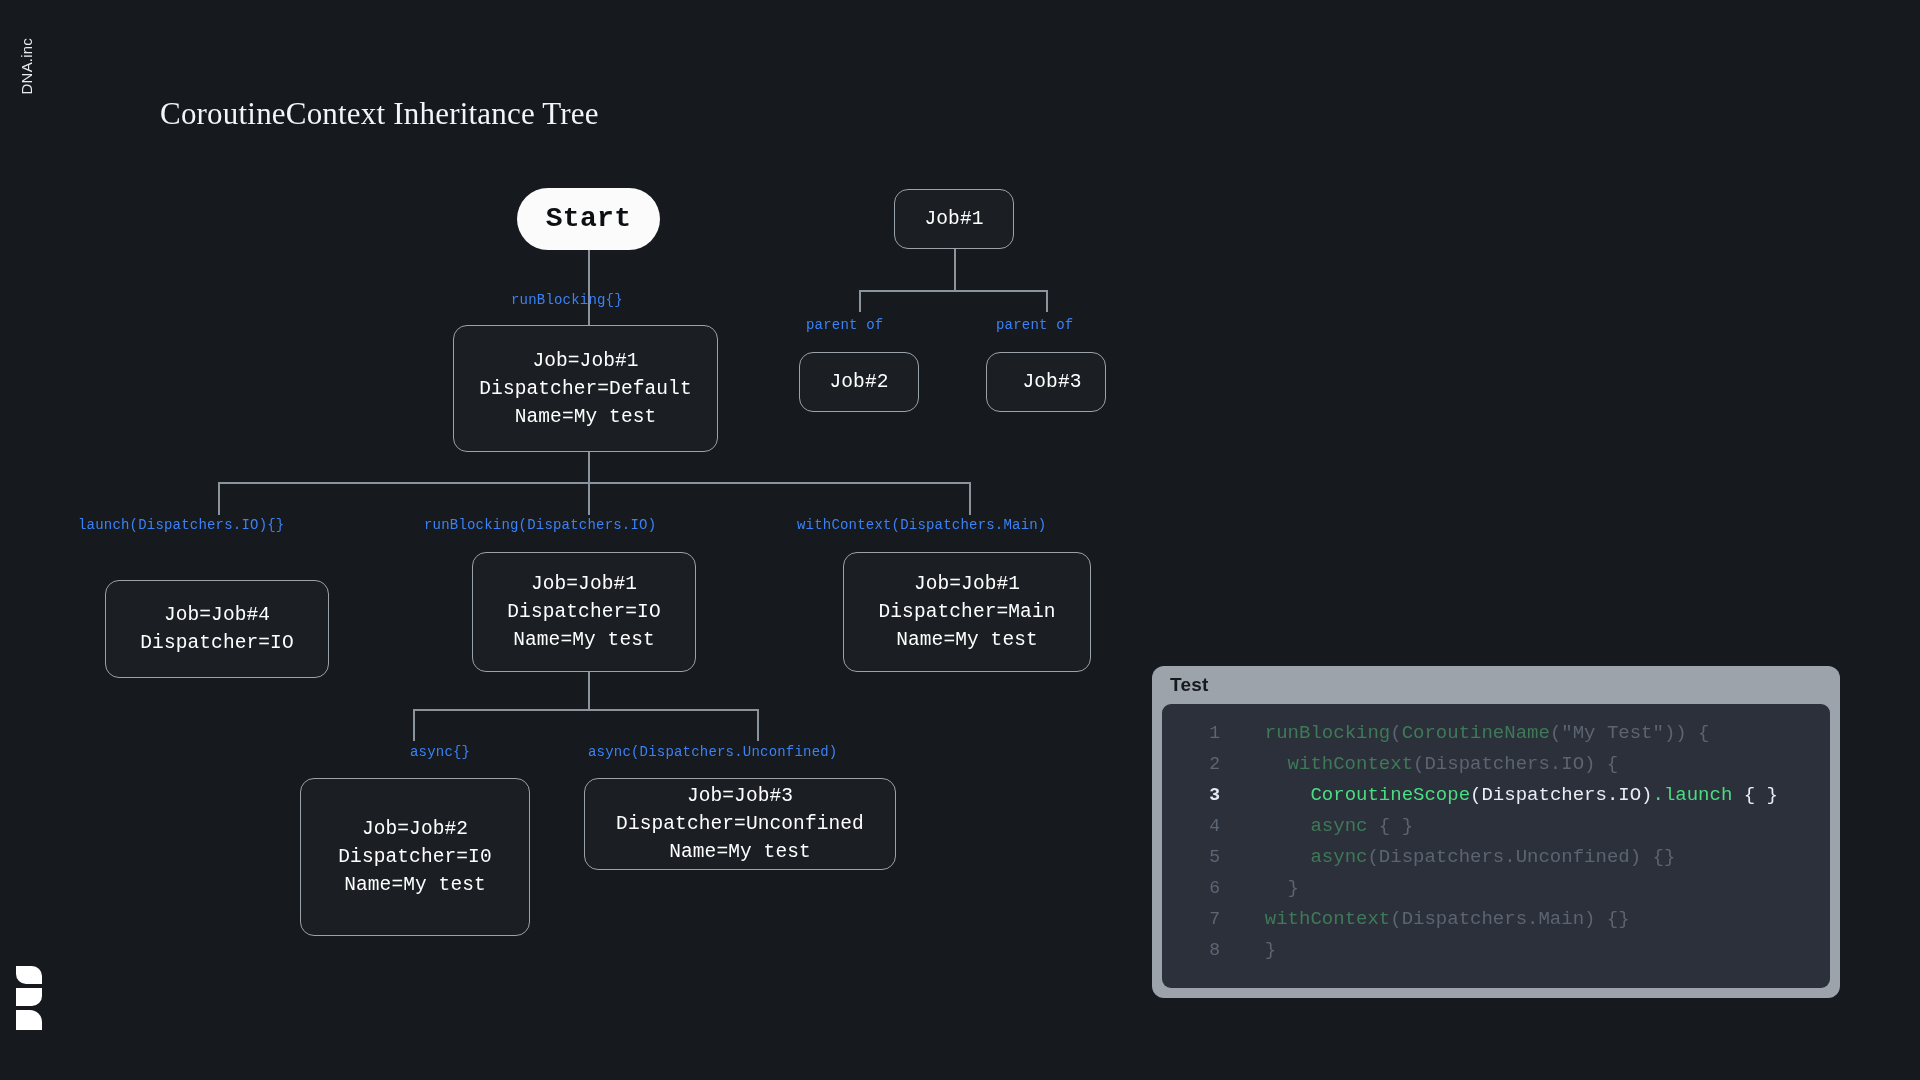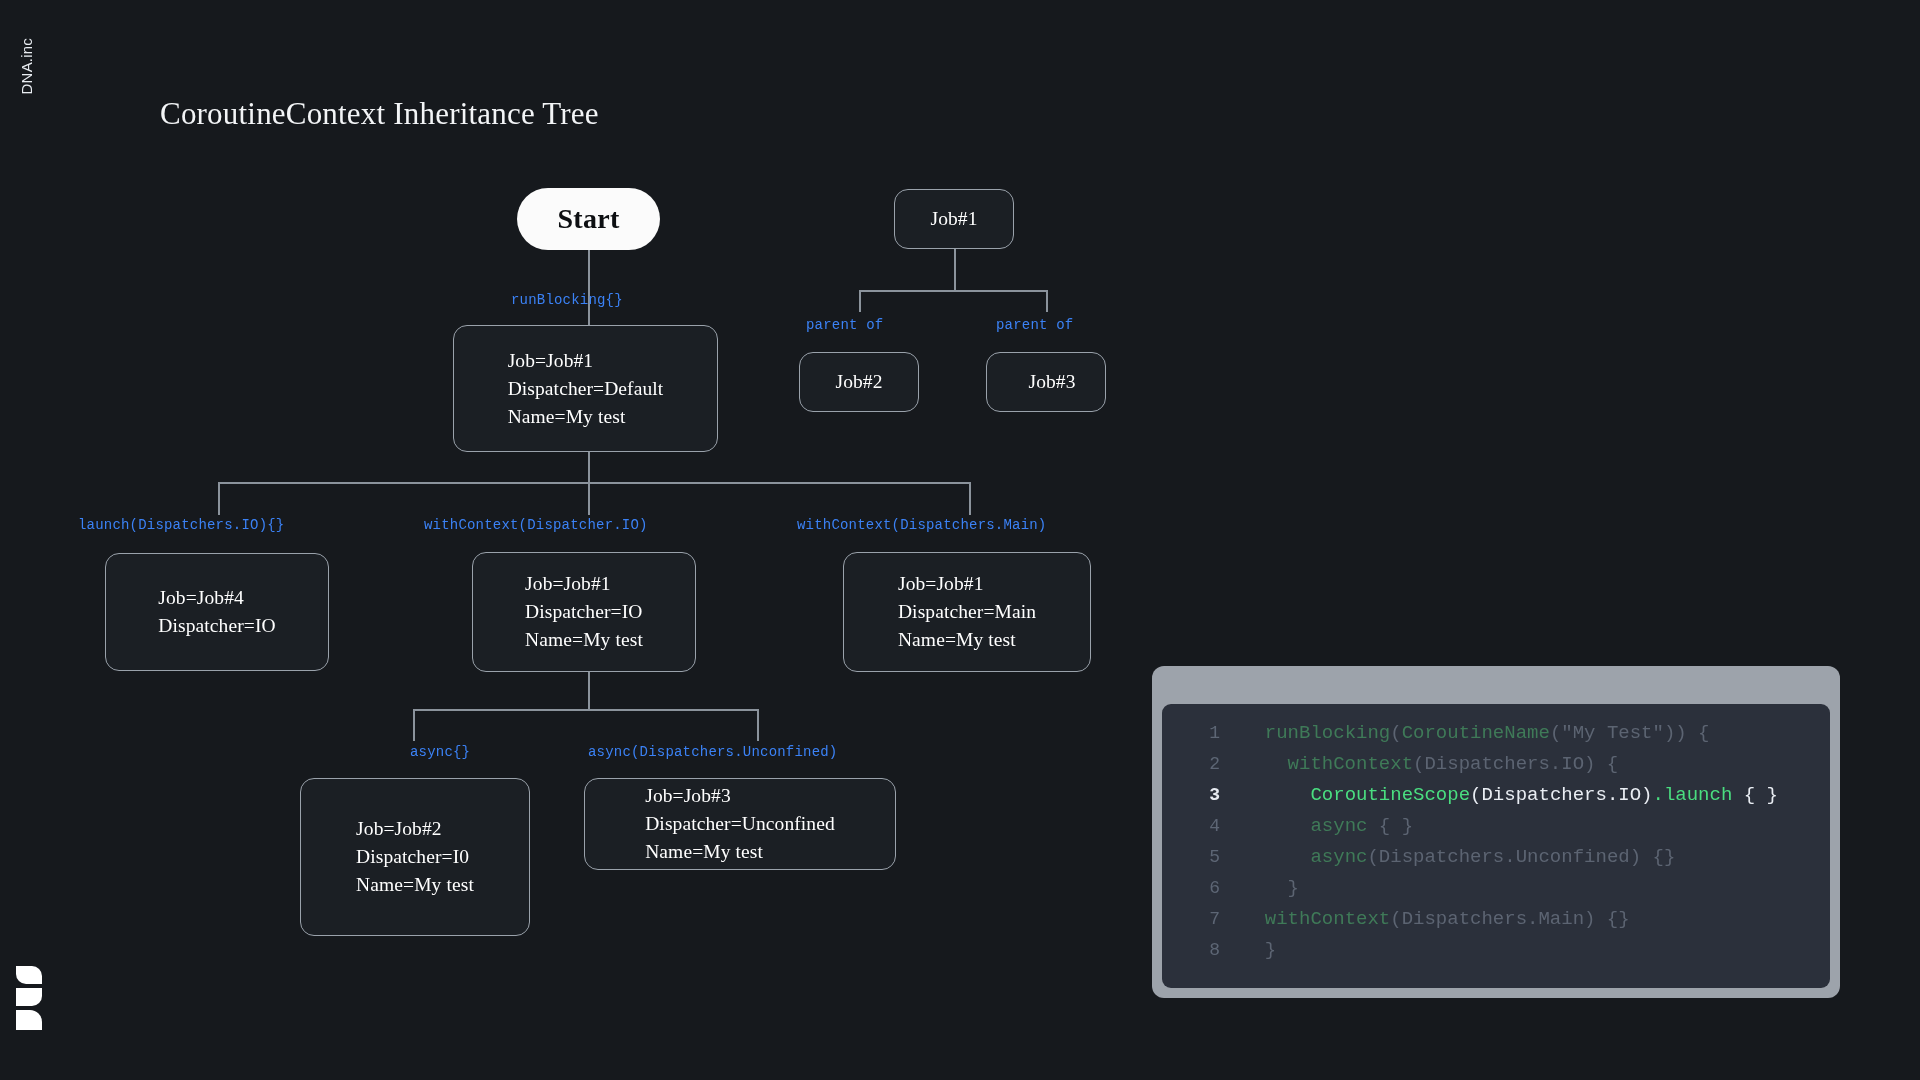--- a/index.html
+++ b/index.html
@@ -34,22 +34,22 @@
   }
 
   
   .node{
     position:absolute;
     border:1.6px solid #9aa2ab;
     border-radius:14px;
     background:#1b1f24;
     color:#ffffff;
     display:flex;align-items:center;justify-content:center;
-    text-align:left;
-    font-family:Liberation Serif, serif;
+    text-align:center;
+    font-family:Liberation Mono, monospace;
     font-size:19.5px;
     line-height:28px;
     box-sizing:border-box;
     white-space:pre-line;
     letter-spacing:.1px;
   }
   .node.start{
     background:#fbfbfb;border:none;color:#0d0f12;
     border-radius:38px;
     font-weight:bold;font-size:28px;
@@ -151,47 +151,48 @@
   <div class="edge v" style="left:1046px;top:290px;height:22px;"></div>
 
   <div id="nodes-layer">
       <div class="node start" style="left: 517px; top: 188px; width: 143px; height: 62px;">Start</div>
       <div class="node" style="left: 453px; top: 325px; width: 265px; height: 127px;">Job=Job#1
 Dispatcher=Default
 Name=My test</div>
       <div class="node small" style="left: 894px; top: 189px; width: 120px; height: 60px;">Job#1</div>
       <div class="node small" style="left: 799px; top: 352px; width: 120px; height: 60px;">Job#2</div>
       <div class="node small" style="left: 986px; top: 352px; width: 120px; height: 60px; padding-left: 12px;">Job#3</div>
-      <div class="node" style="left: 105px; top: 553px; width: 224px; height: 118px;">Job=Job#4
+      <div class="node" style="left: 105px; top: 580px; width: 224px; height: 98px;">Job=Job#4
 Dispatcher=IO</div>
       <div class="node" style="left: 472px; top: 552px; width: 224px; height: 120px;">Job=Job#1
 Dispatcher=IO
 Name=My test</div>
       <div class="node" style="left: 843px; top: 552px; width: 248px; height: 120px;">Job=Job#1
 Dispatcher=Main
 Name=My test</div>
       <div class="node" style="left: 300px; top: 778px; width: 230px; height: 158px;">Job=Job#2
 Dispatcher=I0
 Name=My test</div>
       <div class="node" style="left: 584px; top: 778px; width: 312px; height: 92px;">Job=Job#3
 Dispatcher=Unconfined
 Name=My test</div>
     </div>
   <div id="labels-layer">
       <div class="edge-label" style="left: 511px; top: 292px;">runBlocking{}</div>
       <div class="edge-label" style="left: 806px; top: 317px;">parent of</div>
       <div class="edge-label" style="left: 996px; top: 317px;">parent of</div>
       <div class="edge-label" style="left: 78px; top: 517px;">launch(Dispatchers.IO){}</div>
-      <div class="edge-label" style="left: 424px; top: 517px;">withContext(Dispatcher.IO)</div>
+      <div class="edge-label" style="left: 424px; top: 517px;">runBlocking(Dispatchers.IO)</div>
       <div class="edge-label" style="left: 797px; top: 517px;">withContext(Dispatchers.Main)</div>
       <div class="edge-label" style="left: 370px; top: 744px; margin-left: 40px;">async{}</div>
       <div class="edge-label" style="left: 588px; top: 744px;">async(Dispatchers.Unconfined)</div>
     </div>
 
   <div id="code-panel">
+    <div id="code-panel-title">Test</div>
     <div id="code-body">
         <div class="code-line dim"><span class="gutter">1</span><span class="code-text"><span class="tk-pl">  </span><span class="tk-fn">runBlocking</span><span class="tk-pl">(</span><span class="tk-fn">CoroutineName</span><span class="tk-pl">("My Test")) {</span></span></div>
         <div class="code-line dim"><span class="gutter">2</span><span class="code-text"><span class="tk-pl">    </span><span class="tk-fn">withContext</span><span class="tk-pl">(Dispatchers.IO) {</span></span></div>
         <div class="code-line active"><span class="gutter">3</span><span class="code-text"><span class="tk-pl">      </span><span class="tk-fn">CoroutineScope</span><span class="tk-pl">(Dispatchers.IO)</span><span class="tk-fn">.launch</span><span class="tk-pl"> { }</span></span></div>
         <div class="code-line dim"><span class="gutter">4</span><span class="code-text"><span class="tk-pl">      </span><span class="tk-fn">async</span><span class="tk-pl"> { }</span></span></div>
         <div class="code-line dim"><span class="gutter">5</span><span class="code-text"><span class="tk-pl">      </span><span class="tk-fn">async</span><span class="tk-pl">(Dispatchers.Unconfined) {}</span></span></div>
         <div class="code-line dim"><span class="gutter">6</span><span class="code-text"><span class="tk-pl">    }</span></span></div>
         <div class="code-line dim"><span class="gutter">7</span><span class="code-text"><span class="tk-pl">  </span><span class="tk-fn">withContext</span><span class="tk-pl">(Dispatchers.Main) {}</span></span></div>
         <div class="code-line dim"><span class="gutter">8</span><span class="code-text"><span class="tk-pl">  }</span></span></div>
       </div>

